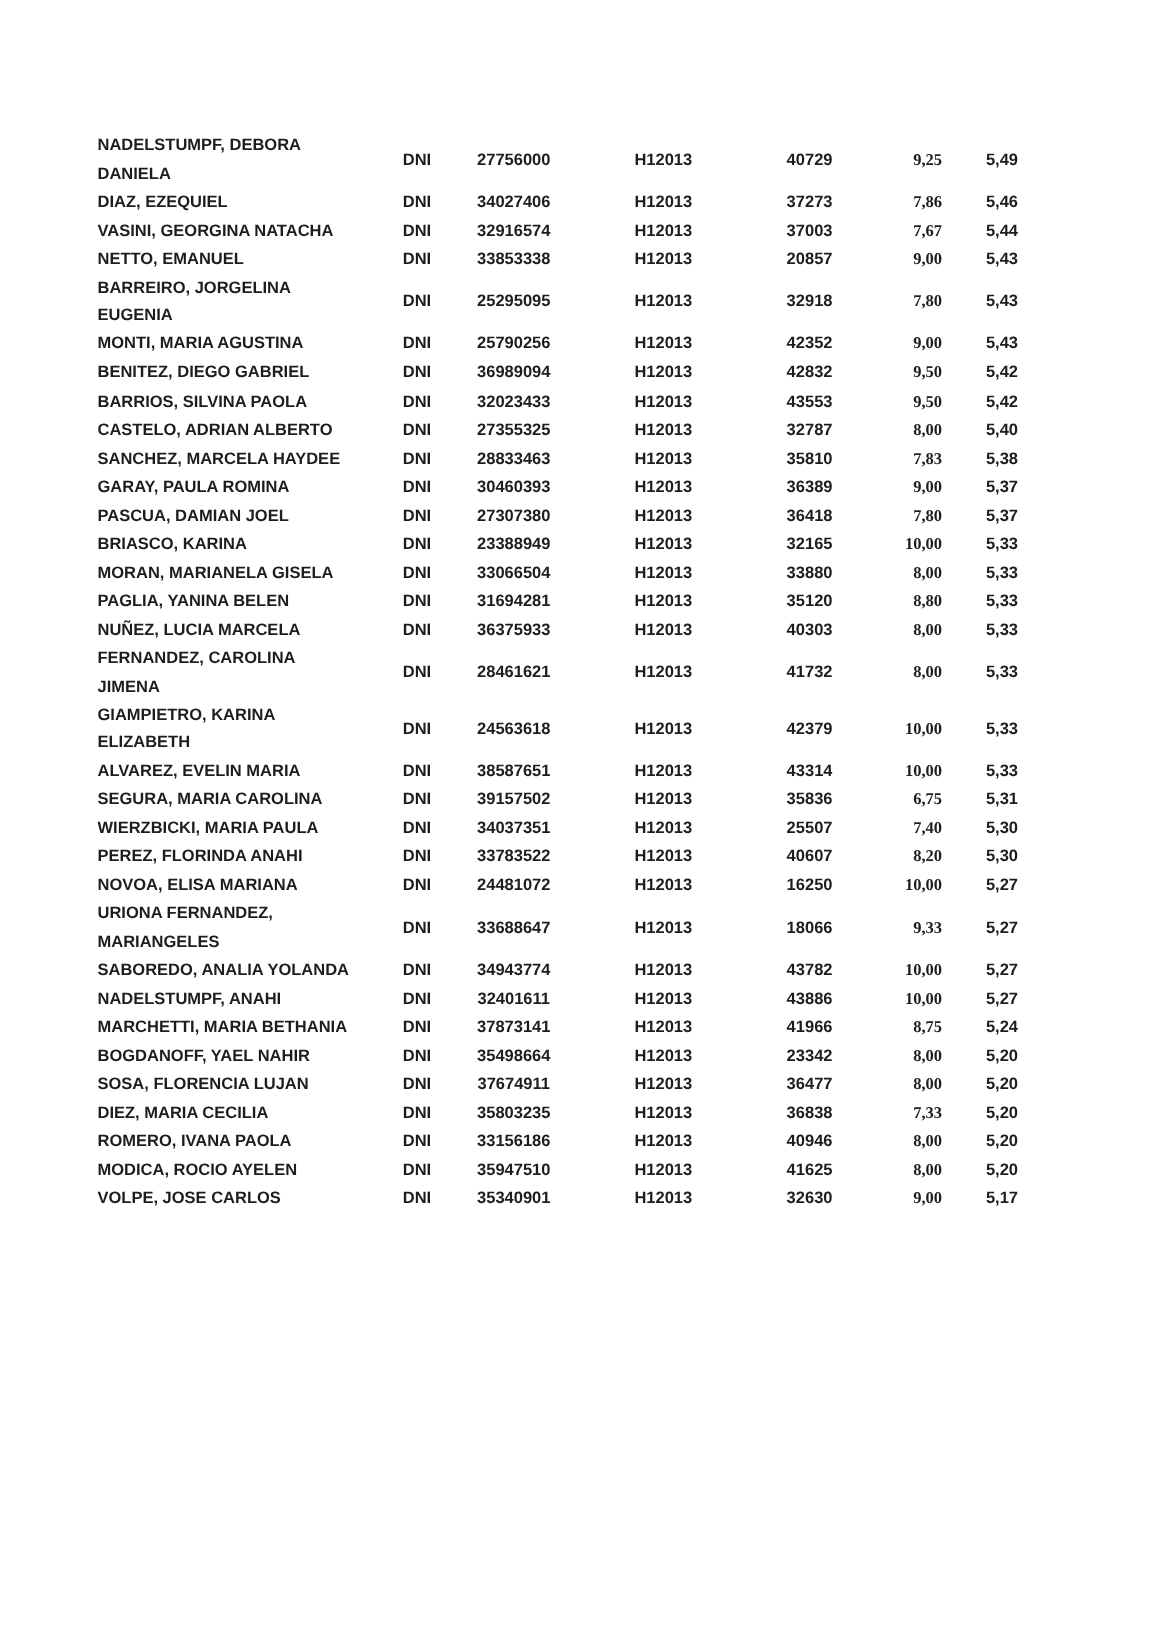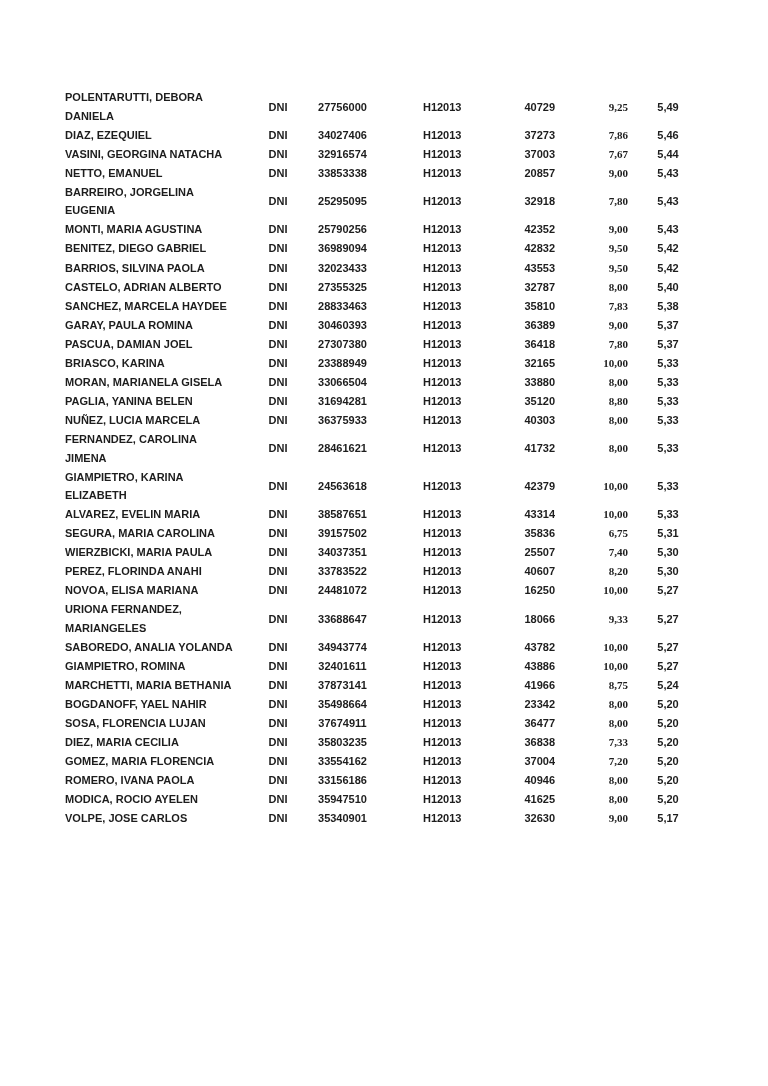--- a/index.html
+++ b/index.html
@@ -54,21 +54,21 @@
         <col style="width:70px">
         <col style="width:59px">
         <col style="width:65px">
         <col style="width:68px">
         <col style="width:50px">
         <col style="width:73px">
         <col style="width:80px">
       </colgroup>
       <tbody>
           <tr>
-    <td class="c-name">POLENTARUTTI, DEBORA DANIELA</td>
+    <td class="c-name">NADELSTUMPF, DEBORA DANIELA</td>
     <td class="c-doctype">DNI</td>
     <td class="c-docnum">27756000</td>
     <td class="c-period">H1</td>
     <td class="c-year">2013</td>
     <td class="c-record">40729</td>
     <td class="c-score">9,25</td>
     <td class="c-average">5,49</td>
   </tr>
           <tr>
     <td class="c-name">DIAZ, EZEQUIEL</td>
@@ -304,21 +304,21 @@
     <td class="c-name">SABOREDO, ANALIA YOLANDA</td>
     <td class="c-doctype">DNI</td>
     <td class="c-docnum">34943774</td>
     <td class="c-period">H1</td>
     <td class="c-year">2013</td>
     <td class="c-record">43782</td>
     <td class="c-score">10,00</td>
     <td class="c-average">5,27</td>
   </tr>
           <tr>
-    <td class="c-name">GIAMPIETRO, ROMINA</td>
+    <td class="c-name">NADELSTUMPF, ANAHI</td>
     <td class="c-doctype">DNI</td>
     <td class="c-docnum">32401611</td>
     <td class="c-period">H1</td>
     <td class="c-year">2013</td>
     <td class="c-record">43886</td>
     <td class="c-score">10,00</td>
     <td class="c-average">5,27</td>
   </tr>
           <tr>
     <td class="c-name">MARCHETTI, MARIA BETHANIA</td>
@@ -351,30 +351,20 @@
     <td class="c-average">5,20</td>
   </tr>
           <tr>
     <td class="c-name">DIEZ, MARIA CECILIA</td>
     <td class="c-doctype">DNI</td>
     <td class="c-docnum">35803235</td>
     <td class="c-period">H1</td>
     <td class="c-year">2013</td>
     <td class="c-record">36838</td>
     <td class="c-score">7,33</td>
-    <td class="c-average">5,20</td>
-  </tr>
-          <tr>
-    <td class="c-name">GOMEZ, MARIA FLORENCIA</td>
-    <td class="c-doctype">DNI</td>
-    <td class="c-docnum">33554162</td>
-    <td class="c-period">H1</td>
-    <td class="c-year">2013</td>
-    <td class="c-record">37004</td>
-    <td class="c-score">7,20</td>
     <td class="c-average">5,20</td>
   </tr>
           <tr>
     <td class="c-name">ROMERO, IVANA PAOLA</td>
     <td class="c-doctype">DNI</td>
     <td class="c-docnum">33156186</td>
     <td class="c-period">H1</td>
     <td class="c-year">2013</td>
     <td class="c-record">40946</td>
     <td class="c-score">8,00</td>

